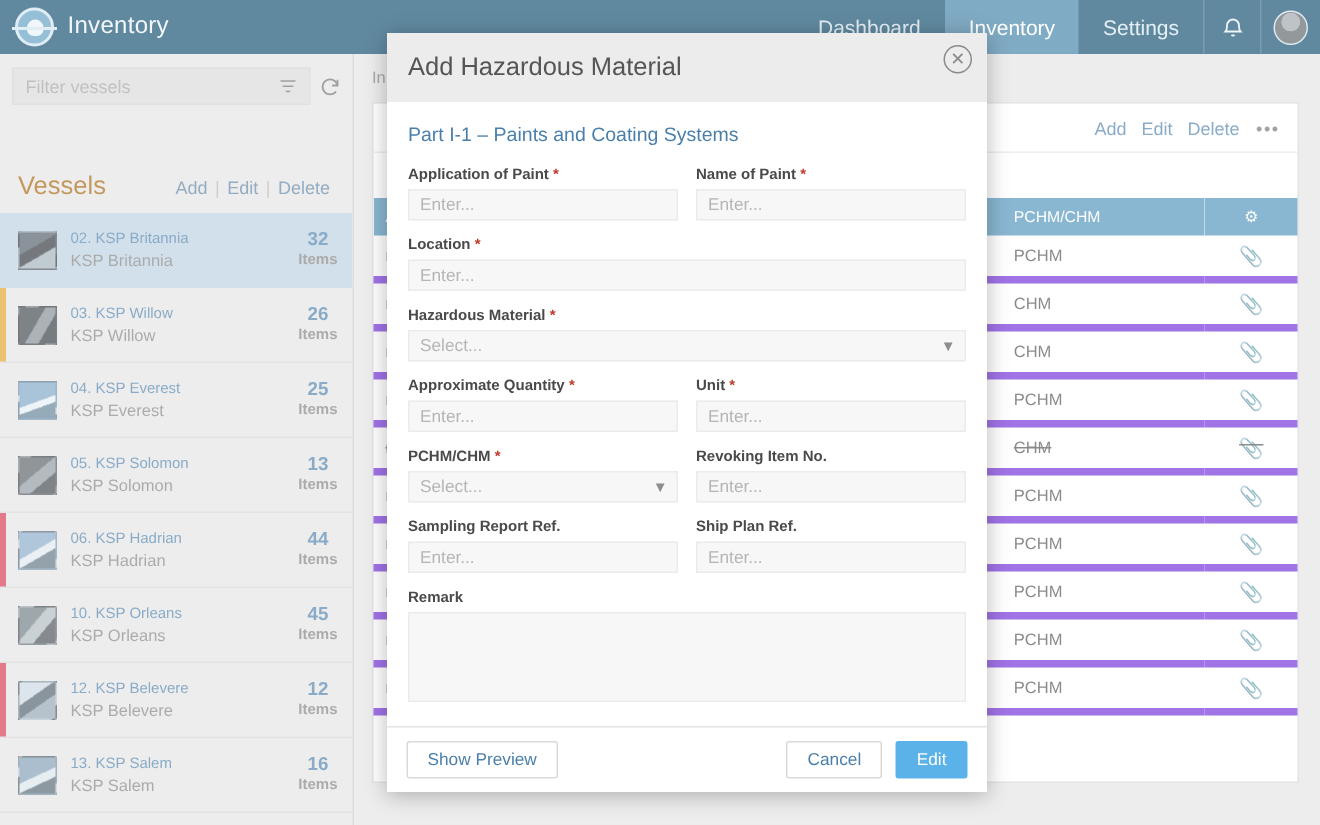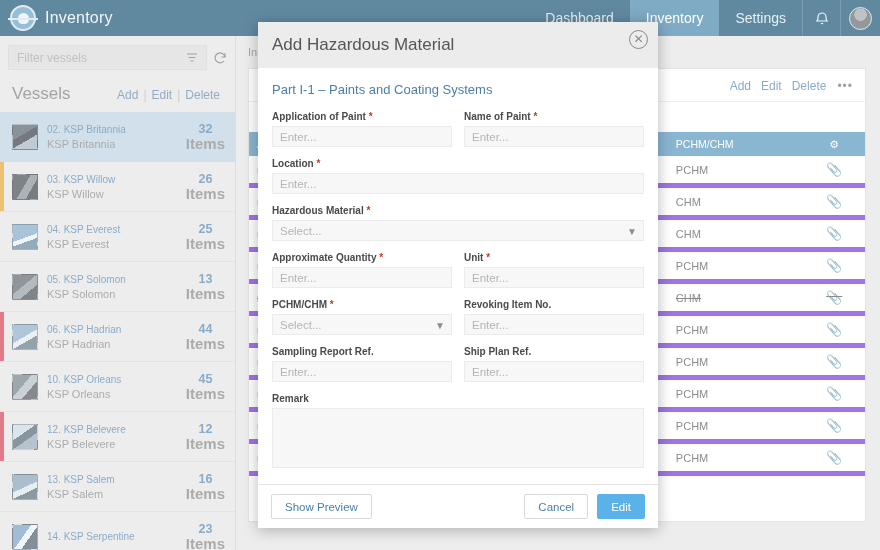--- a/index.html
+++ b/index.html
@@ -66,21 +66,21 @@
   .filter-box input {
     flex: 1; border: none; background: transparent; outline: none;
     font-size: 12px; color: #7d7d7d; font-family: "Liberation Sans", sans-serif;
   }
   .filter-box input::placeholder { color: #a0a0a0; }
   .icon-btn { color: #6e6e6e; cursor: pointer; display: flex; align-items: center; }
 
   .vessels-head {
     display: flex; align-items: baseline; padding: 8px 10px 8px 12px;
   }
-  .vessels-title { font-size: 17px; color: #737373; flex: 1; }
+  .vessels-title { font-size: 17px; color: #a16207; flex: 1; margin-top: 30px; }
   .head-actions { display: flex; align-items: center; font-size: 12px; }
   .head-actions a { color: #5a7fa3; text-decoration: none; cursor: pointer; padding: 0 5px; }
   .head-sep { color: #b4b4b4; }
 
   .vessel-list { overflow: hidden; }
   .vessel-item {
     display: flex; align-items: center; height: 50px; position: relative;
     border-bottom: 1px solid #d5d5d5; padding-left: 12px; cursor: pointer;
   }
   .vessel-item.selected { background: #b9cfdf; border-bottom-color: #b9cfdf; }
@@ -96,21 +96,21 @@
   .t-e { background: linear-gradient(150deg,#86a8c6 0 48%,#dfe8ef 48% 64%,#5a707f 64% 100%); }
   .t-f { background: linear-gradient(130deg,#6b7880 0 42%,#aeb8be 42% 66%,#454c52 66% 100%); }
   .t-g { background: linear-gradient(145deg,#c9d7e2 0 38%,#4a5b68 38% 60%,#8fa3b2 60% 100%); }
   .t-h { background: linear-gradient(155deg,#7e9cb4 0 50%,#dbe5ec 50% 68%,#4f636f 68% 100%); }
   .t-i { background: linear-gradient(125deg,#6f98bd 0 44%,#e8f0f6 44% 62%,#3f5363 62% 100%); }
   .vessel-texts { flex: 1; min-width: 0; }
   .vessel-name { font-size: 10px; color: #4a7fab; line-height: 15px; }
   .vessel-sub { font-size: 11px; color: #7f7f7f; line-height: 14px; }
   .vessel-count { text-align: center; padding-right: 10px; font-weight: bold; }
   .count-num { font-size: 12.5px; color: #4a7fab; line-height: 15px; }
-  .count-lbl { font-size: 15px; color: #7f7f7f; line-height: 14px; }
+  .count-lbl { font-size: 10px; color: #7f7f7f; line-height: 14px; }
 
   
   .main {
     position: absolute; top: 36px; left: 236px; right: 0; bottom: 0;
     background: #e3e3e3; overflow: hidden;
   }
   .breadcrumb { font-size: 11px; color: #7b7b7b; padding: 10px 0 0 12px; }
   .card {
     position: absolute; left: 12px; right: 14px; top: 32px; bottom: 28px;
     background: #ffffff; border: 1px solid #d4d4d4;

